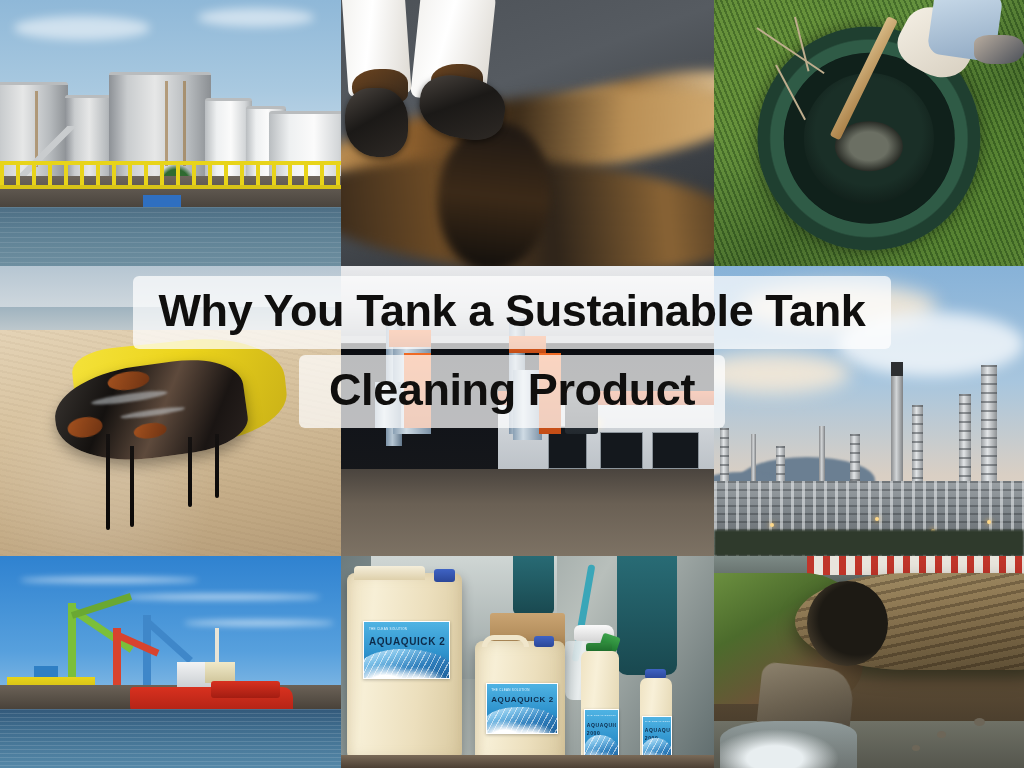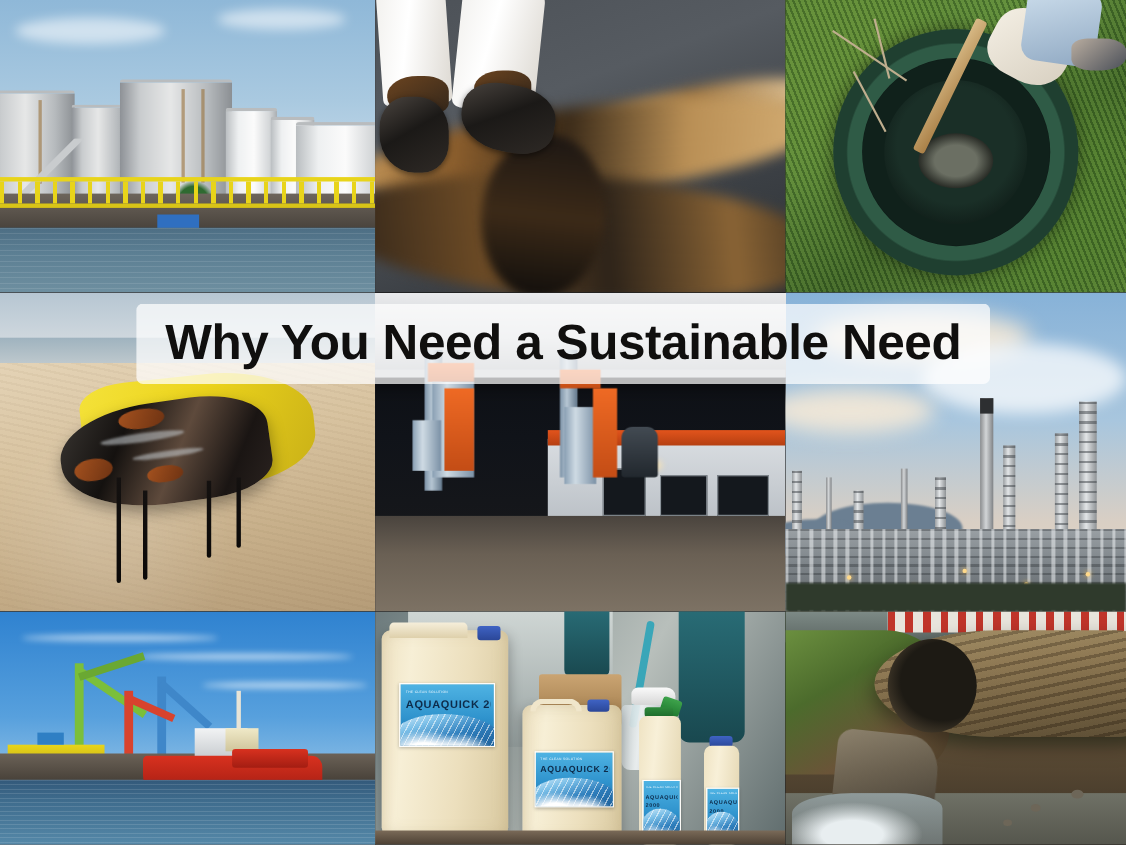--- a/index.html
+++ b/index.html
@@ -457,16 +457,17 @@
         <div class="foam"></div>
         <div class="rockdot" style="left:72%;bottom:14%;width:9px;height:7px;"></div>
         <div class="rockdot" style="left:84%;bottom:20%;width:11px;height:8px;"></div>
         <div class="rockdot" style="left:64%;bottom:8%;width:8px;height:6px;"></div>
       </div>
     </div>
 
   </div>
 
   <div class="title-wrap">
-    <span class="title-line l1">Why You Need a Sustainable Need</span>
+    <span class="title-line l1">Why You Tank a Sustainable Tank</span>
+    <span class="title-line l2">Cleaning Product</span>
   </div>
 
 </div>
 
 </body></html>

